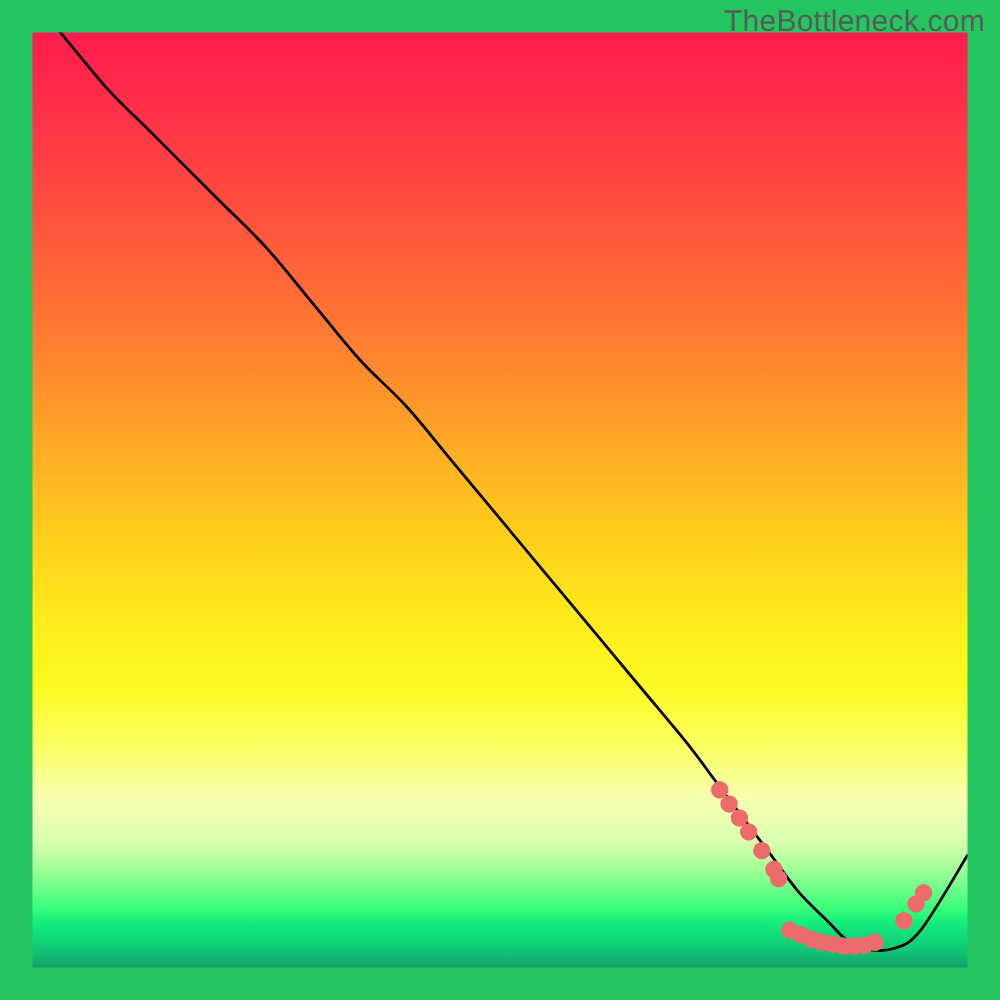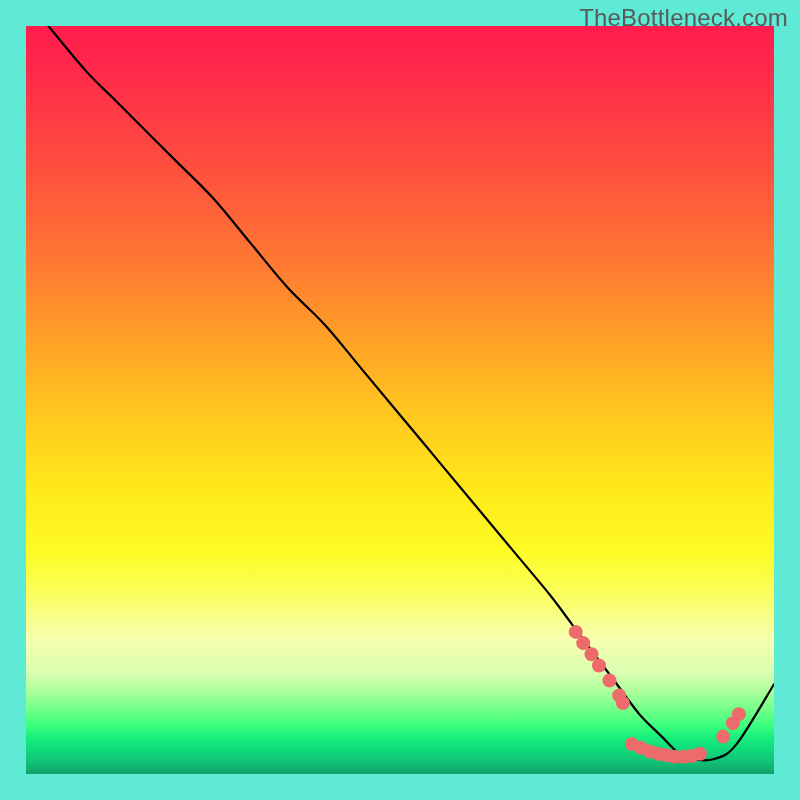--- a/index.html
+++ b/index.html
@@ -8,21 +8,21 @@
     width: 800px;
     height: 800px;
     background: #000;
     overflow: hidden;
     font-family: Arial, Helvetica, sans-serif;
   }
   .frame {
     position: relative;
     width: 800px;
     height: 800px;
-    background: #5eead4;
+    background: #22c55e;
   }
   .watermark {
     position: absolute;
     top: 4px;
     right: 12px;
     color: #5a5a5a;
     font-size: 24px;
     font-weight: 500;
     letter-spacing: 0.2px;
     z-index: 10;

